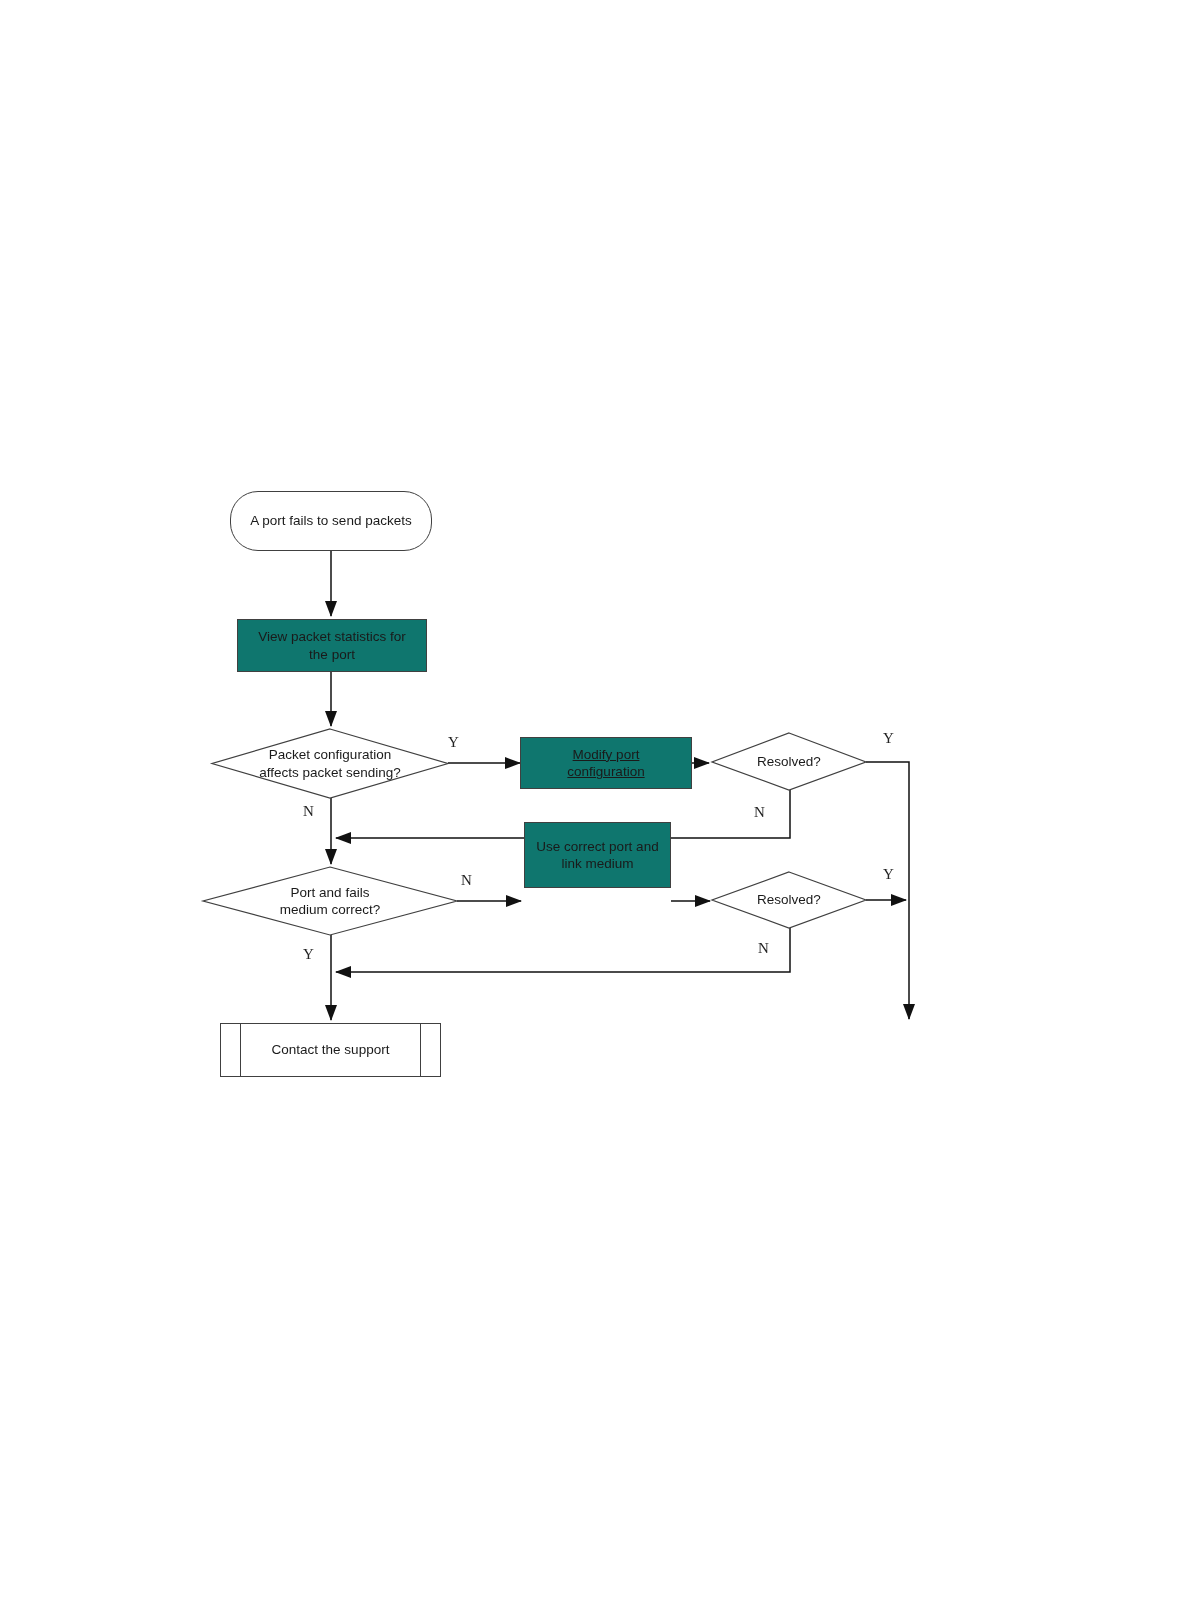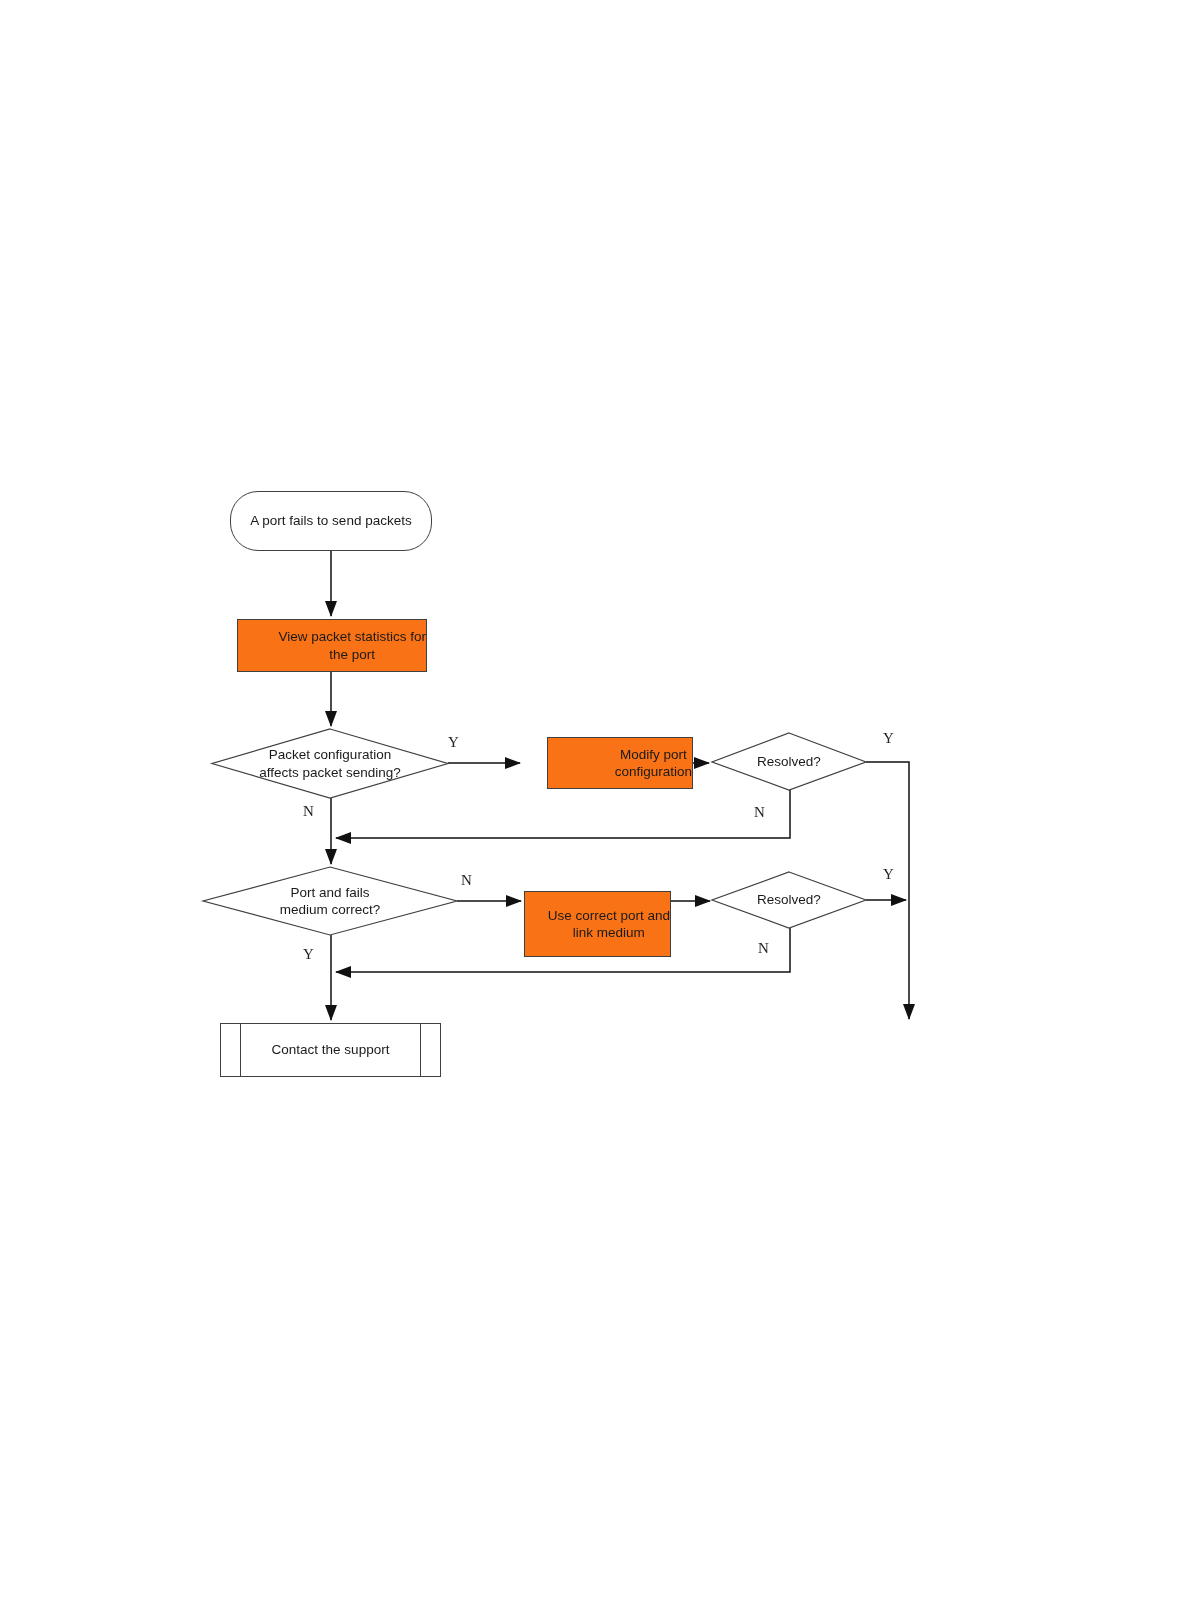--- a/index.html
+++ b/index.html
@@ -17,21 +17,21 @@
     display: flex;
     align-items: center;
     justify-content: center;
     box-sizing: border-box;
     text-align: center;
     color: #1a1a1a;
     font-size: 13.5px;
     line-height: 1.28;
   }
   .node .lbl { white-space: pre-line; }
-  .process   { background: #f97316; border: 1px solid #404040; justify-content: flex-end; }
+  .process   { background: #0f766e; border: 1px solid #404040; }
   .terminator{ background: #ffffff; border: 1px solid #404040; border-radius: 28px; }
   .decision-text { background: transparent; }
   .predef    { background: #ffffff; border: 1px solid #404040; }
   .predef .bar {
     position: absolute; top: 0; bottom: 0; width: 1px; background: #404040;
   }
   .predef .bar-left  { left: 19px; }
   .predef .bar-right { right: 19px; }
   .edge-label {
     position: absolute;
@@ -82,35 +82,35 @@
   <div class="node process" style="left:237px; top:619px; width:190px; height:53px;">
     <span class="lbl">View packet statistics for
 the port</span>
   </div>
 
   <div class="node decision-text" style="left:230px; top:731px; width:200px; height:65px;justify-content:center;">
     <span class="lbl">Packet configuration
 affects packet sending?</span>
   </div>
 
-  <div class="node process" style="left:547px; top:737px; width:146px; height:52px;">
+  <div class="node process" style="left:520px; top:737px; width:172px; height:52px;text-decoration:underline;">
     <span class="lbl">Modify port
 configuration</span>
   </div>
 
   <div class="node decision-text" style="left:712px; top:735px; width:154px; height:53px;">
     <span class="lbl">Resolved?</span>
   </div>
 
   <div class="node decision-text" style="left:230px; top:869px; width:200px; height:64px;">
     <span class="lbl">Port and fails
 medium correct?</span>
   </div>
 
-  <div class="node process" style="left:524px; top:891px; width:147px; height:66px;">
+  <div class="node process" style="left:524px; top:822px; width:147px; height:66px;">
     <span class="lbl">Use correct port and
 link medium</span>
   </div>
 
   <div class="node decision-text" style="left:712px; top:873px; width:154px; height:53px;">
     <span class="lbl">Resolved?</span>
   </div>
 
   <div class="node predef" style="left:220px; top:1023px; width:221px; height:54px;">
     <span class="bar bar-left"></span>

